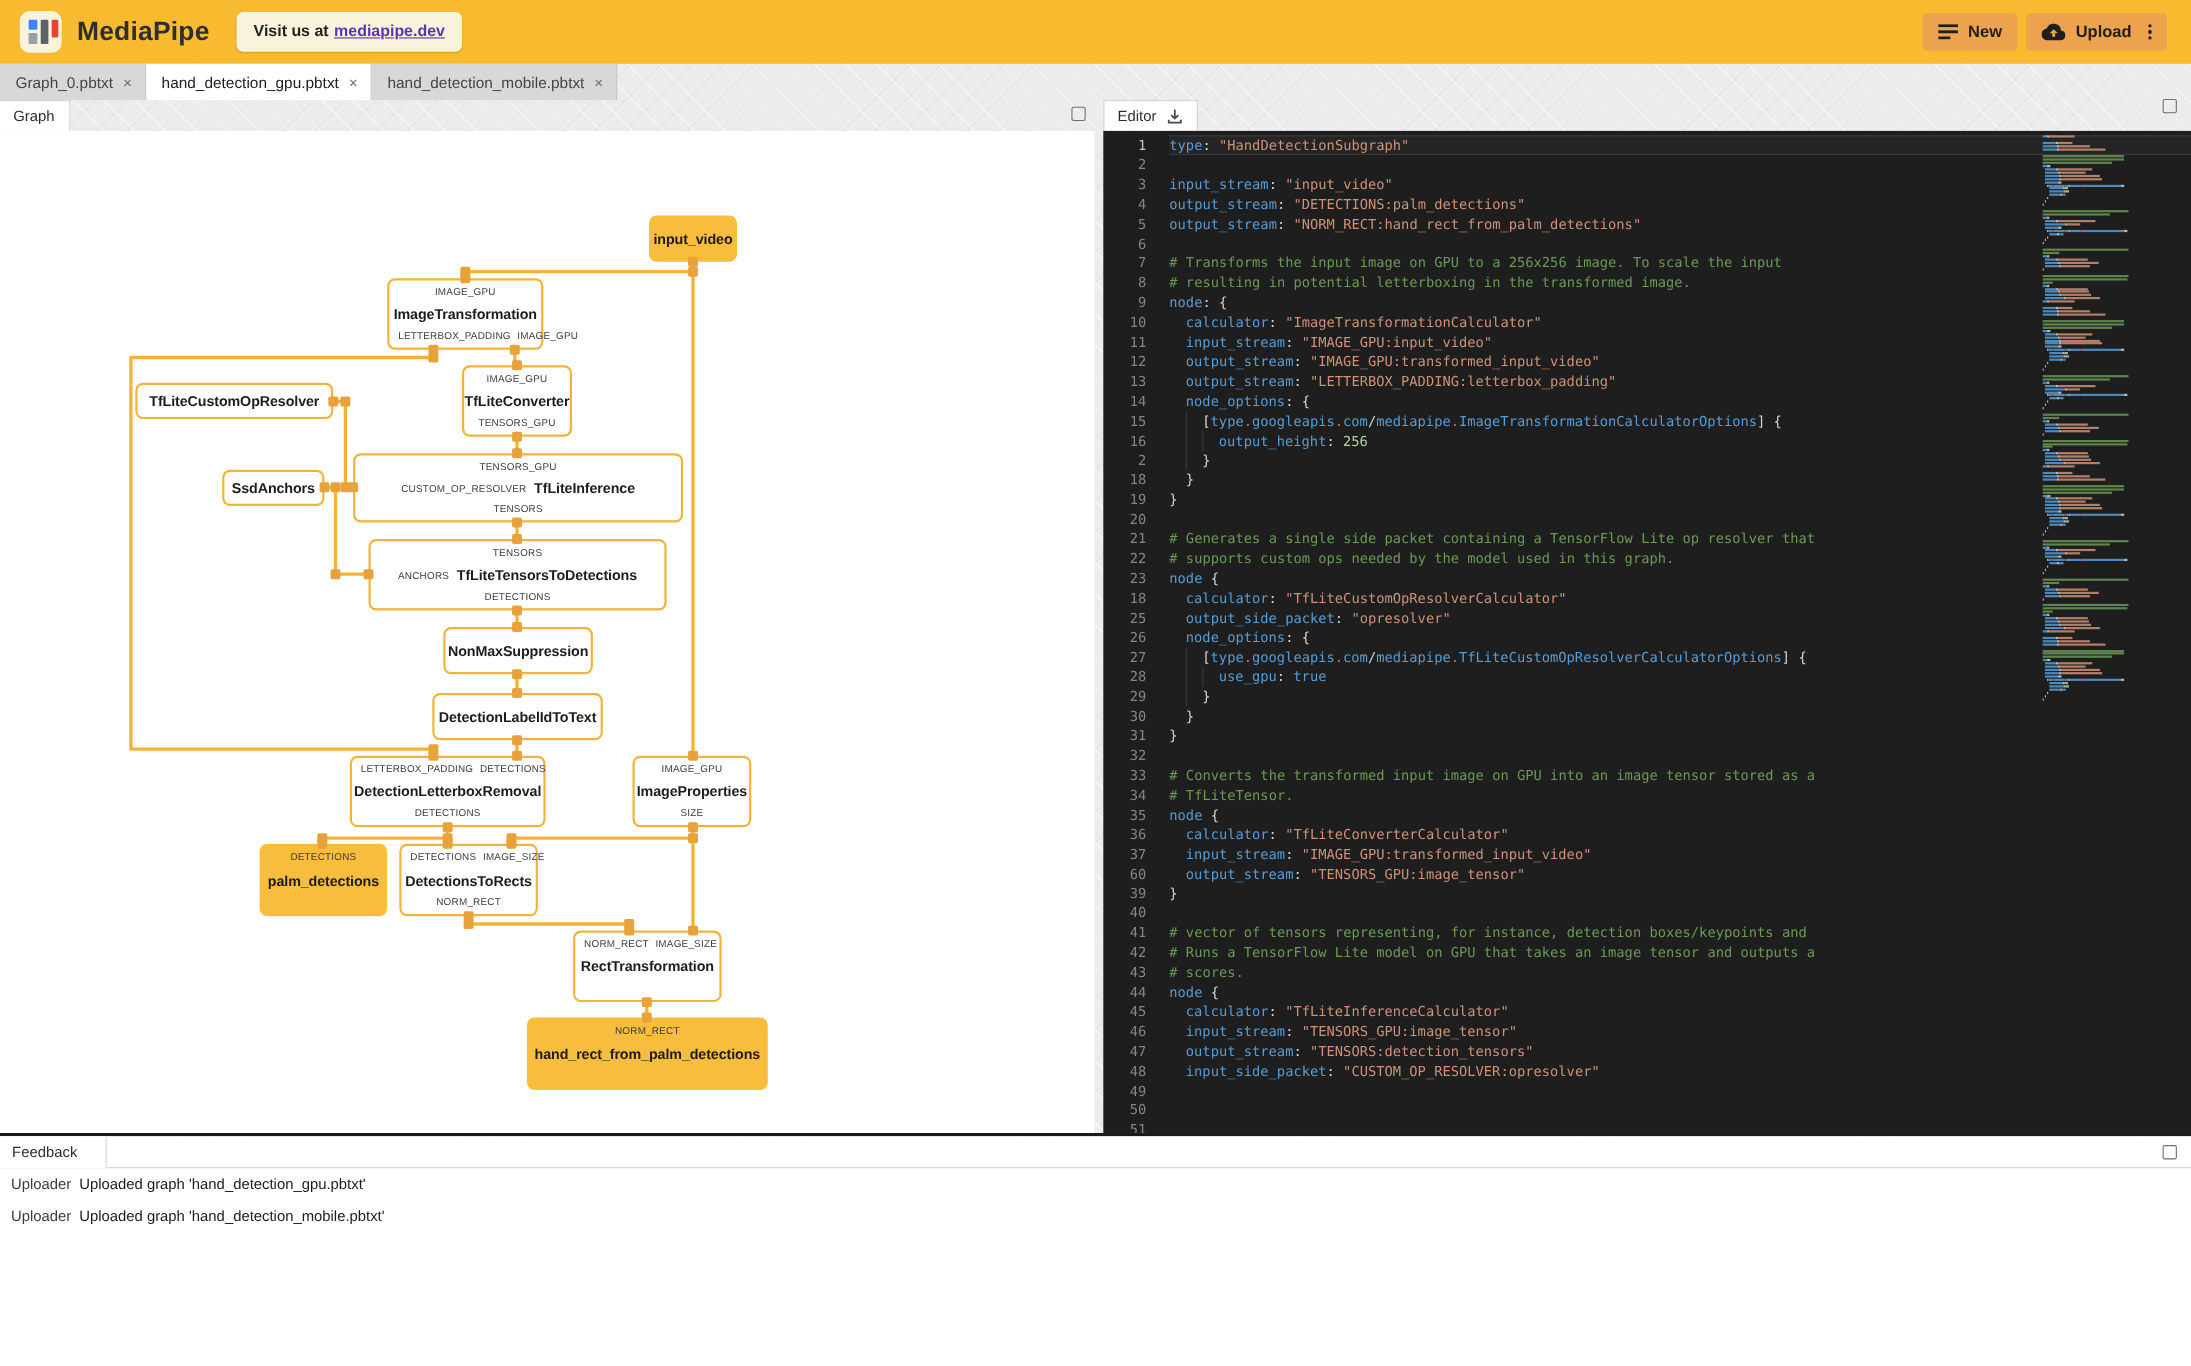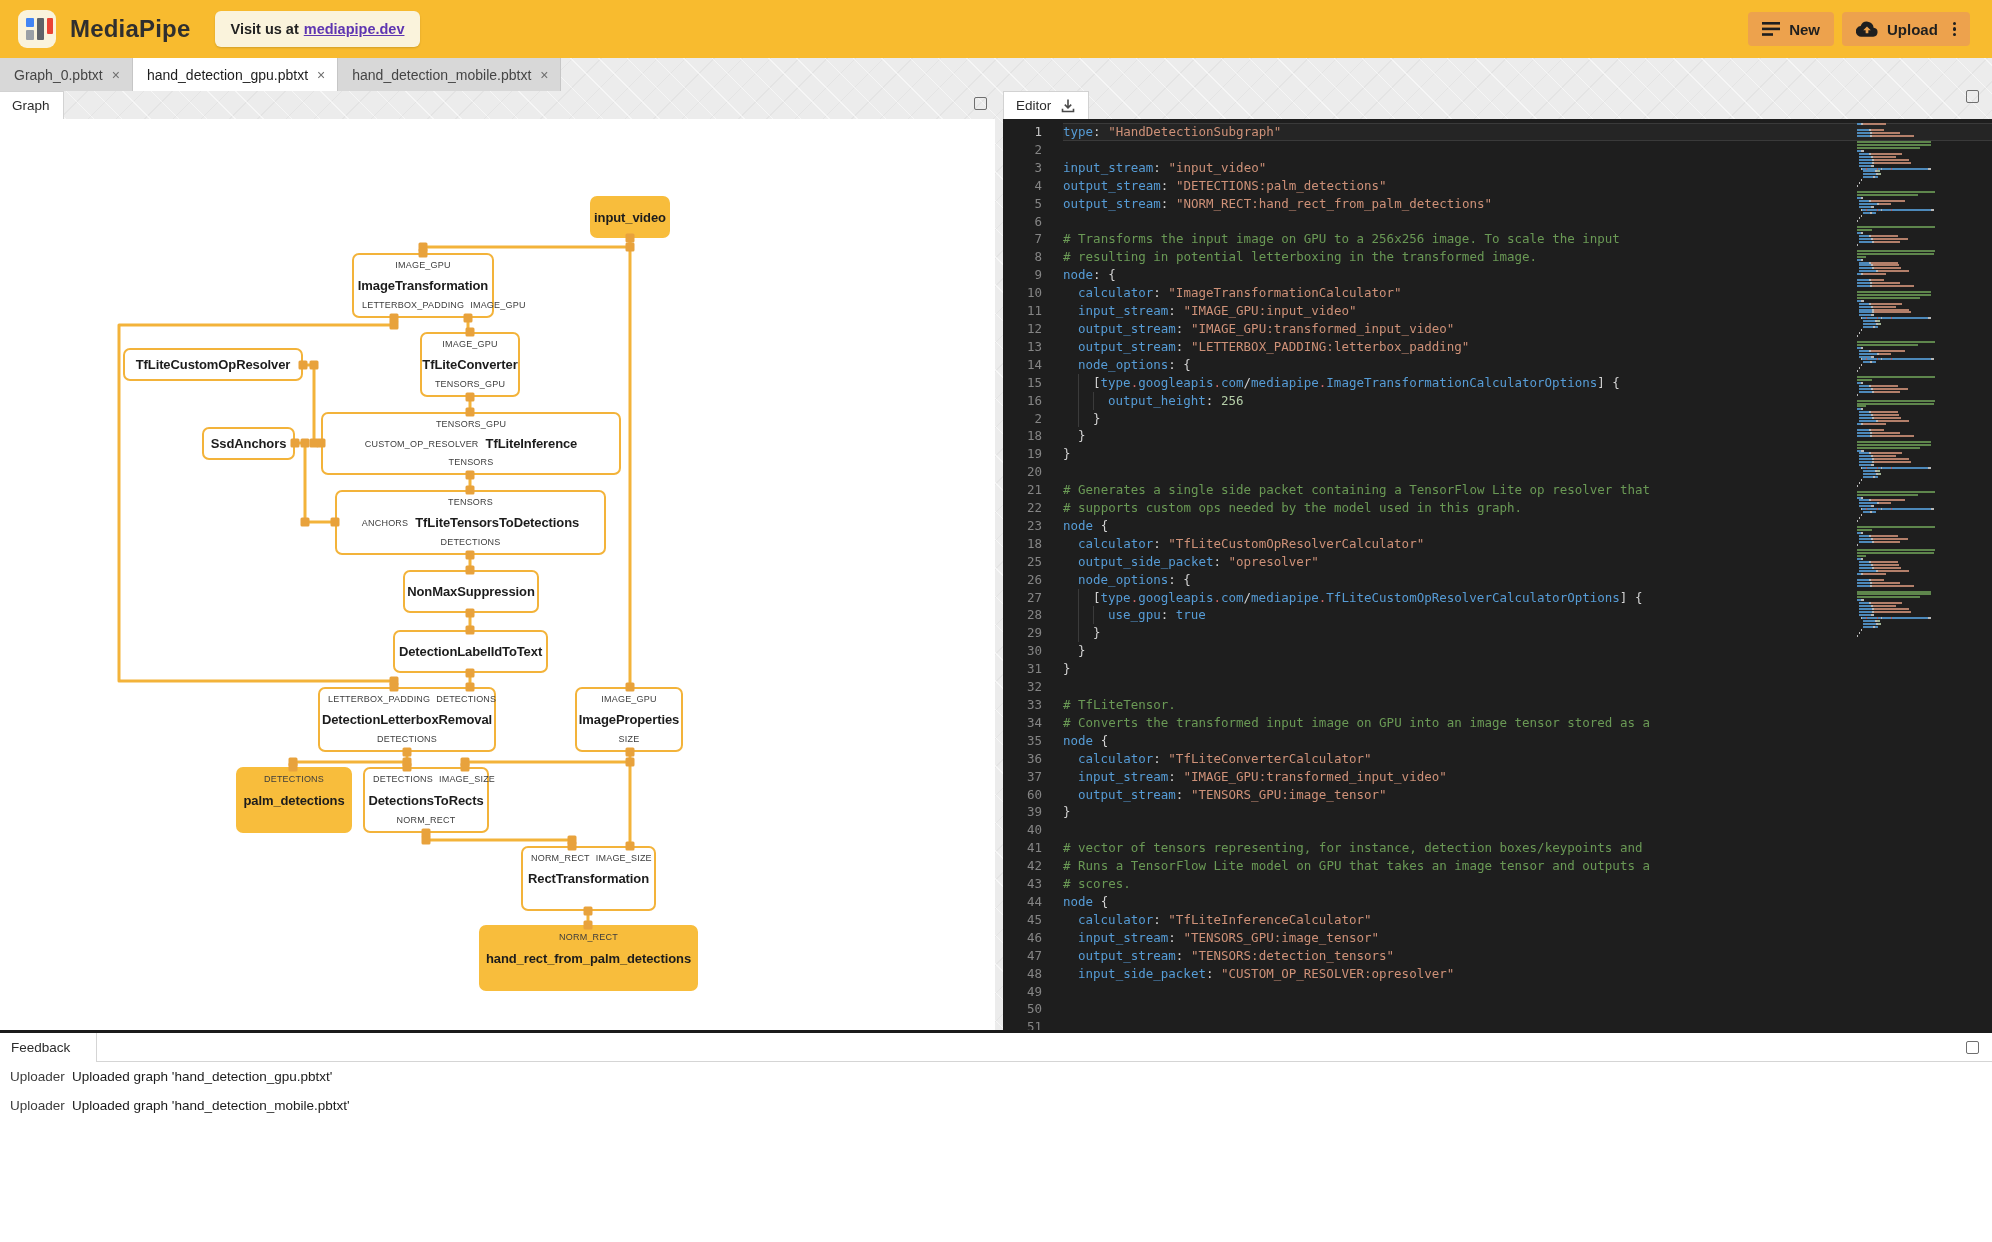--- a/index.html
+++ b/index.html
@@ -436,22 +436,22 @@
       <div class="cl" style="padding-left: 0px;"><span class="tk-k">node</span><span class="tk-p"> {</span></div>
       <div class="cl" style="padding-left: 15px;"><span class="tk-k">calculator</span><span class="tk-p">: </span><span class="tk-s">"TfLiteCustomOpResolverCalculator"</span></div>
       <div class="cl" style="padding-left: 15px;"><span class="tk-k">output_side_packet</span><span class="tk-p">: </span><span class="tk-s">"opresolver"</span></div>
       <div class="cl" style="padding-left: 15px;"><span class="tk-k">node_options</span><span class="tk-p">: {</span></div>
       <div class="cl" style="padding-left: 30px;"><i class="guide" style="left: 15px;"></i><span class="tk-p">[</span><span class="tk-t">type</span><span class="tk-d">.</span><span class="tk-t">googleapis</span><span class="tk-d">.</span><span class="tk-t">com</span><span class="tk-p">/</span><span class="tk-t">mediapipe</span><span class="tk-d">.</span><span class="tk-t">TfLiteCustomOpResolverCalculatorOptions</span><span class="tk-p">] {</span></div>
       <div class="cl" style="padding-left: 45px;"><i class="guide" style="left: 15px;"></i><i class="guide" style="left: 30px;"></i><span class="tk-k">use_gpu</span><span class="tk-p">: </span><span class="tk-w">true</span></div>
       <div class="cl" style="padding-left: 30px;"><i class="guide" style="left: 15px;"></i><span class="tk-p">}</span></div>
       <div class="cl" style="padding-left: 15px;"><span class="tk-p">}</span></div>
       <div class="cl" style="padding-left: 0px;"><span class="tk-p">}</span></div>
       <div class="cl" style="padding-left: 0px;"></div>
+      <div class="cl" style="padding-left: 0px;"><span class="tk-c"># Converts the transformed input image on GPU into an image tensor stored as a</span></div>
       <div class="cl" style="padding-left: 0px;"><span class="tk-c"># TfLiteTensor.</span></div>
-      <div class="cl" style="padding-left: 0px;"><span class="tk-c"># Converts the transformed input image on GPU into an image tensor stored as a</span></div>
       <div class="cl" style="padding-left: 0px;"><span class="tk-k">node</span><span class="tk-p"> {</span></div>
       <div class="cl" style="padding-left: 15px;"><span class="tk-k">calculator</span><span class="tk-p">: </span><span class="tk-s">"TfLiteConverterCalculator"</span></div>
       <div class="cl" style="padding-left: 15px;"><span class="tk-k">input_stream</span><span class="tk-p">: </span><span class="tk-s">"IMAGE_GPU:transformed_input_video"</span></div>
       <div class="cl" style="padding-left: 15px;"><span class="tk-k">output_stream</span><span class="tk-p">: </span><span class="tk-s">"TENSORS_GPU:image_tensor"</span></div>
       <div class="cl" style="padding-left: 0px;"><span class="tk-p">}</span></div>
       <div class="cl" style="padding-left: 0px;"></div>
       <div class="cl" style="padding-left: 0px;"><span class="tk-c"># vector of tensors representing, for instance, detection boxes/keypoints and</span></div>
       <div class="cl" style="padding-left: 0px;"><span class="tk-c"># Runs a TensorFlow Lite model on GPU that takes an image tensor and outputs a</span></div>
       <div class="cl" style="padding-left: 0px;"><span class="tk-c"># scores.</span></div>
       <div class="cl" style="padding-left: 0px;"><span class="tk-k">node</span><span class="tk-p"> {</span></div>

